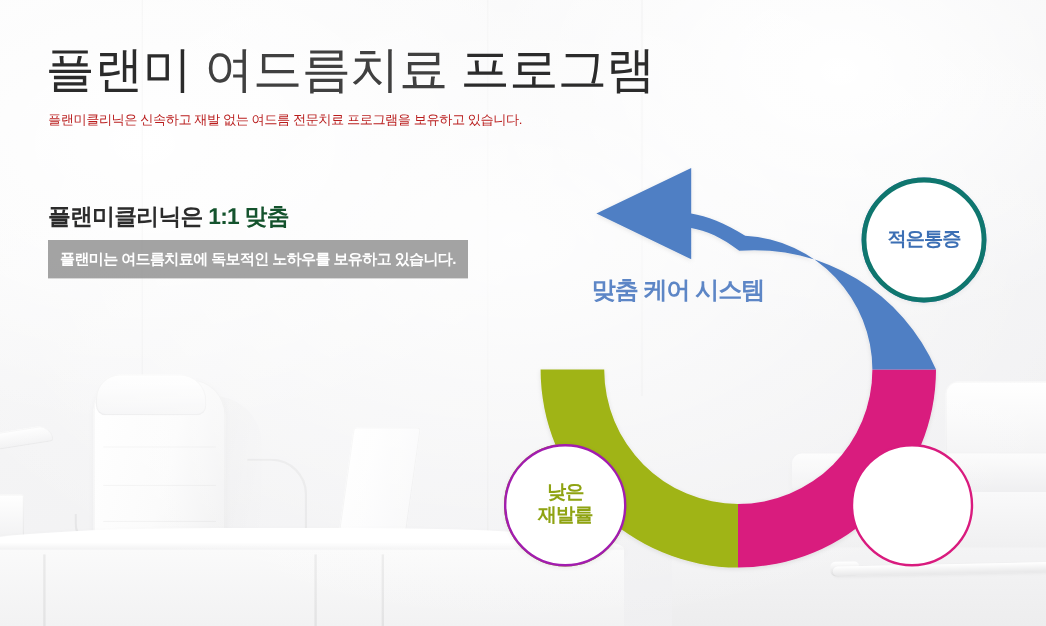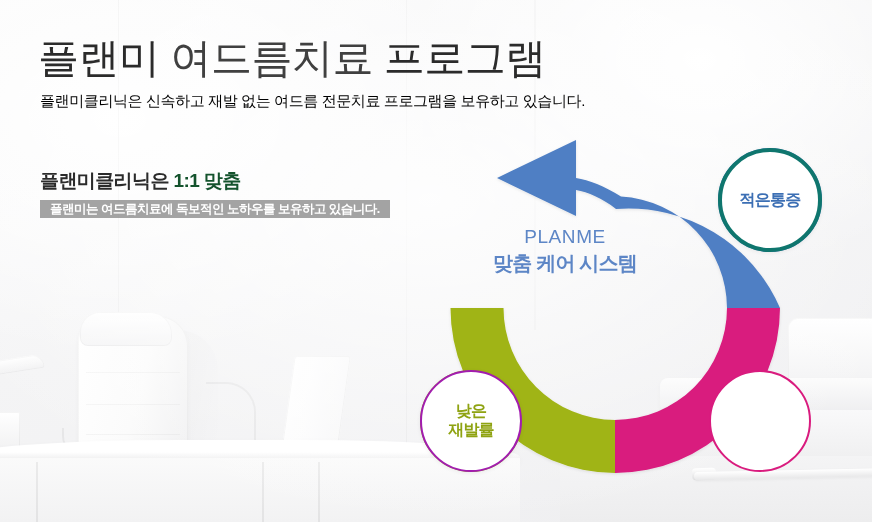--- a/index.html
+++ b/index.html
@@ -154,33 +154,33 @@
   
   .headline {
     position:absolute; left:38px; top:36px;
     font-size:41px; line-height:1.12; font-weight:400;
     color:#2b2b2b; letter-spacing:-0.5px; white-space:nowrap;
   }
   .headline .accent { color:#404040; }
 
   .sub-headline {
     position:absolute; left:40px; top:92px;
-    font-size:15px; color:#000000; letter-spacing:-0.4px; white-space:nowrap;
+    font-size:11px; color:#b91c1c; letter-spacing:-0.4px; white-space:nowrap;
   }
 
   .lead-title {
     position:absolute; left:40px; top:168px;
     font-size:19px; font-weight:bold; color:#2b2b2b;
     letter-spacing:-0.6px; white-space:nowrap;
   }
   .lead-title .accent { color:#14532d; }
 
   .notice-bar {
     position:absolute; left:40px; top:200px;
-    height:18px; padding:0 10px;
+    height:32px; padding:0 10px;
     display:flex; align-items:center;
     background:rgba(140,140,140,0.80);
     color:#ffffff; font-size:12.5px; font-weight:bold;
     letter-spacing:-0.5px; white-space:nowrap;justify-content:center;
   }
 
   
   #diagram { position:absolute; left:0; top:0; width:872px; height:522px; }
 
   .node {
@@ -311,17 +311,16 @@
     <span>적은통증</span>
   </div>
 
 
   <div class="node node-relapse">
     <span>낮은</span>
     <span>재발률</span>
   </div>
 
   <div class="center-label">
-    <div class="line1">PLANME</div>
     <div class="line2">맞춤 케어 시스템</div>
   </div>
 
 </div>
 
 </body></html>

